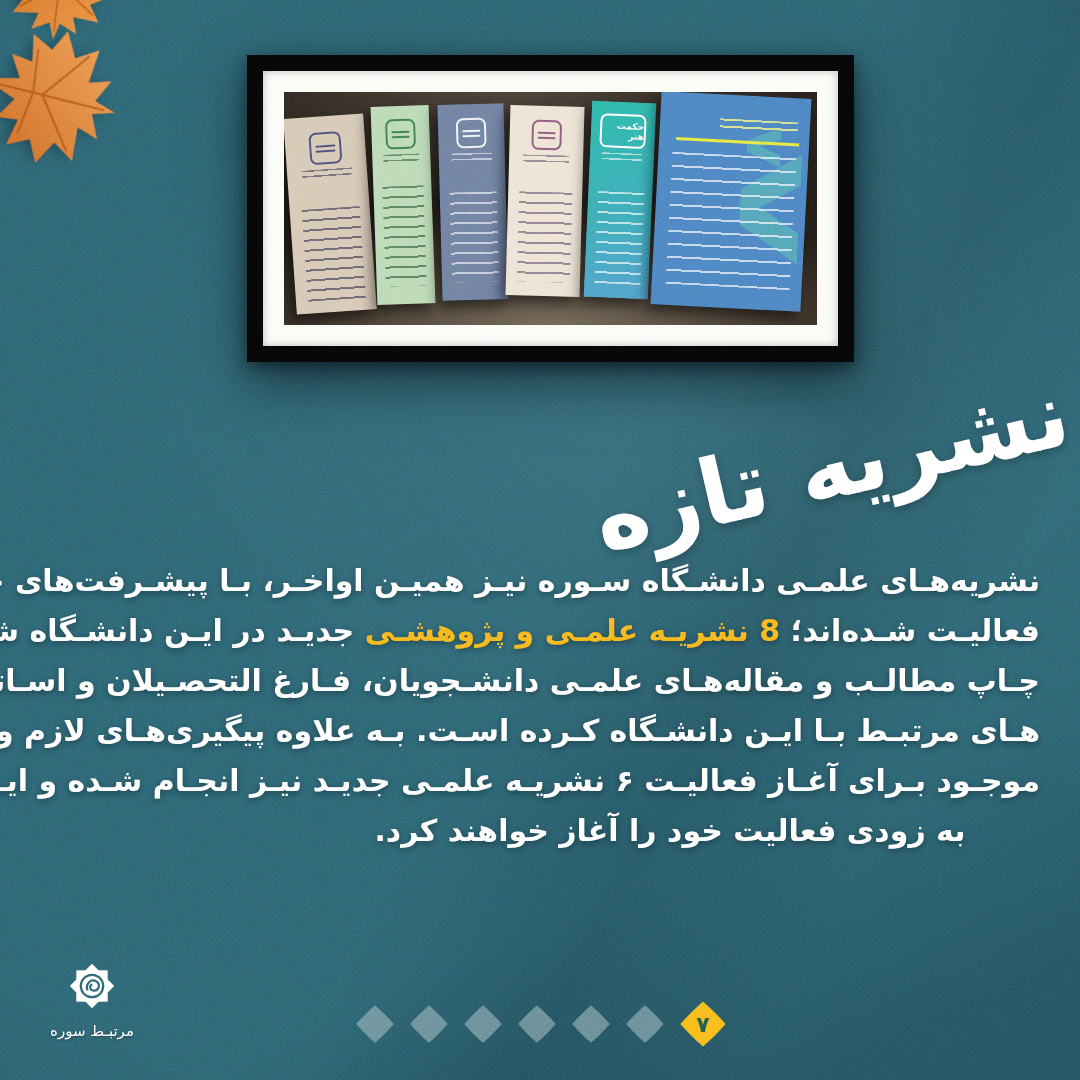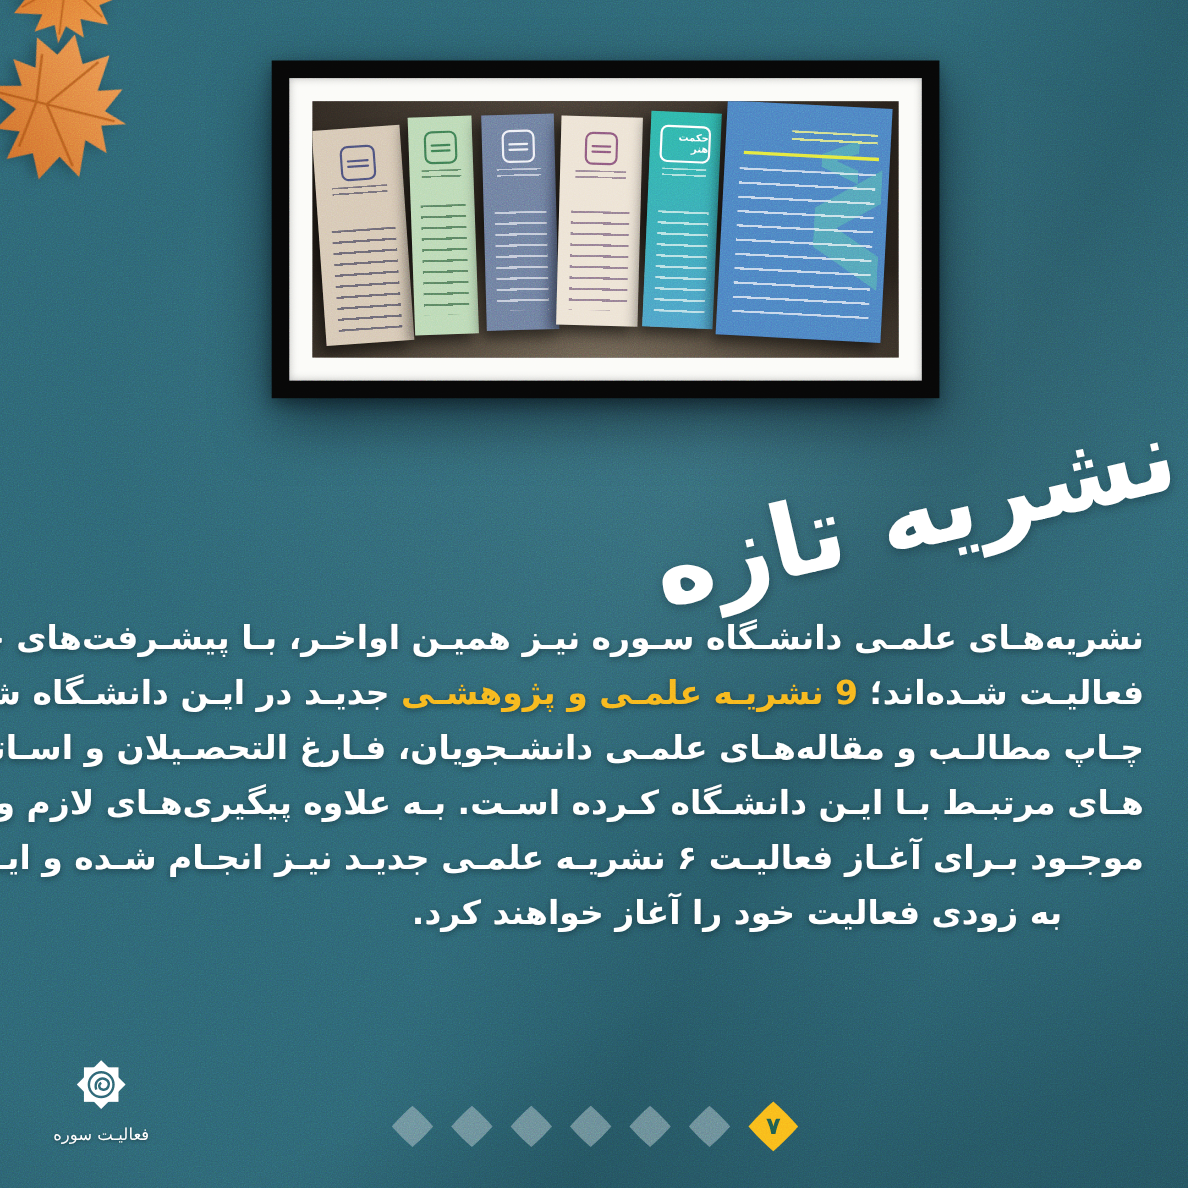--- a/index.html
+++ b/index.html
@@ -209,39 +209,39 @@
       </div>
 
     </div>
   </div>
 </div>
 
 <div class="title">نشریه تازه</div>
 
 <div class="article">
   <div class="line">نشریه‌هـای علمـی دانشـگاه سـوره نیـز همیـن اواخـر، بـا پیشـرفت‌های جـدی</div>
-  <div class="line"><span>فعالیـت شـده‌اند؛ </span><span class="hl" style="color: rgb(247, 180, 29);">9 نشریـه علمـی و پژوهشـی</span><span> جدیـد در ایـن دانشـگاه شروع بـه</span></div>
+  <div class="line"><span>فعالیـت شـده‌اند؛ </span><span class="hl" style="color: rgb(247, 180, 29);">8 نشریـه علمـی و پژوهشـی</span><span> جدیـد در ایـن دانشـگاه شروع بـه</span></div>
   <div class="line">چـاپ مطالـب و مقاله‌هـای علمـی دانشـجویان، فـارغ التحصـیلان و اسـاتید رشـته</div>
   <div class="line">هـای مرتبـط بـا ایـن دانشـگاه کـرده اسـت. بـه علاوه پیگیری‌هـای لازم و فرایندهـای</div>
   <div class="line">موجـود بـرای آغـاز فعالیـت ۶ نشریـه علمـی جدیـد نیـز انجـام شـده و ایـن نشریه‌هـا</div>
   <div class="line line-last">به زودی فعالیت خود را آغاز خواهند کرد.</div>
 </div>
 
 <div class="uni-logo">
   <svg width="56" height="56" viewBox="0 0 100 100">
     <g fill="#ffffff">
       <rect x="22" y="22" width="56" height="56"></rect>
       <rect x="22" y="22" width="56" height="56" transform="rotate(45 50 50)"></rect>
     </g>
     <g stroke="#2c6270" stroke-width="4" fill="none">
       <circle cx="50" cy="50" r="20"></circle>
       <path d="M42 58 C38 46 48 36 58 42 C66 47 62 60 52 58 C46 57 45 50 50 47"></path>
     </g>
   </svg>
-  <div class="uni-name">فعالیـت سوره</div>
+  <div class="uni-name">مرتبـط سوره</div>
 </div>
 
 <div class="pagination">
   <span class="dot">
     <svg viewBox="0 0 100 100">
         <path class="dshape" d="M50 3 C66 17 83 34 97 50 C83 66 66 83 50 97 C34 83 17 66 3 50 C17 34 34 17 50 3 Z"></path>
       </svg>
     </span>
   <span class="dot">
     <svg viewBox="0 0 100 100">

